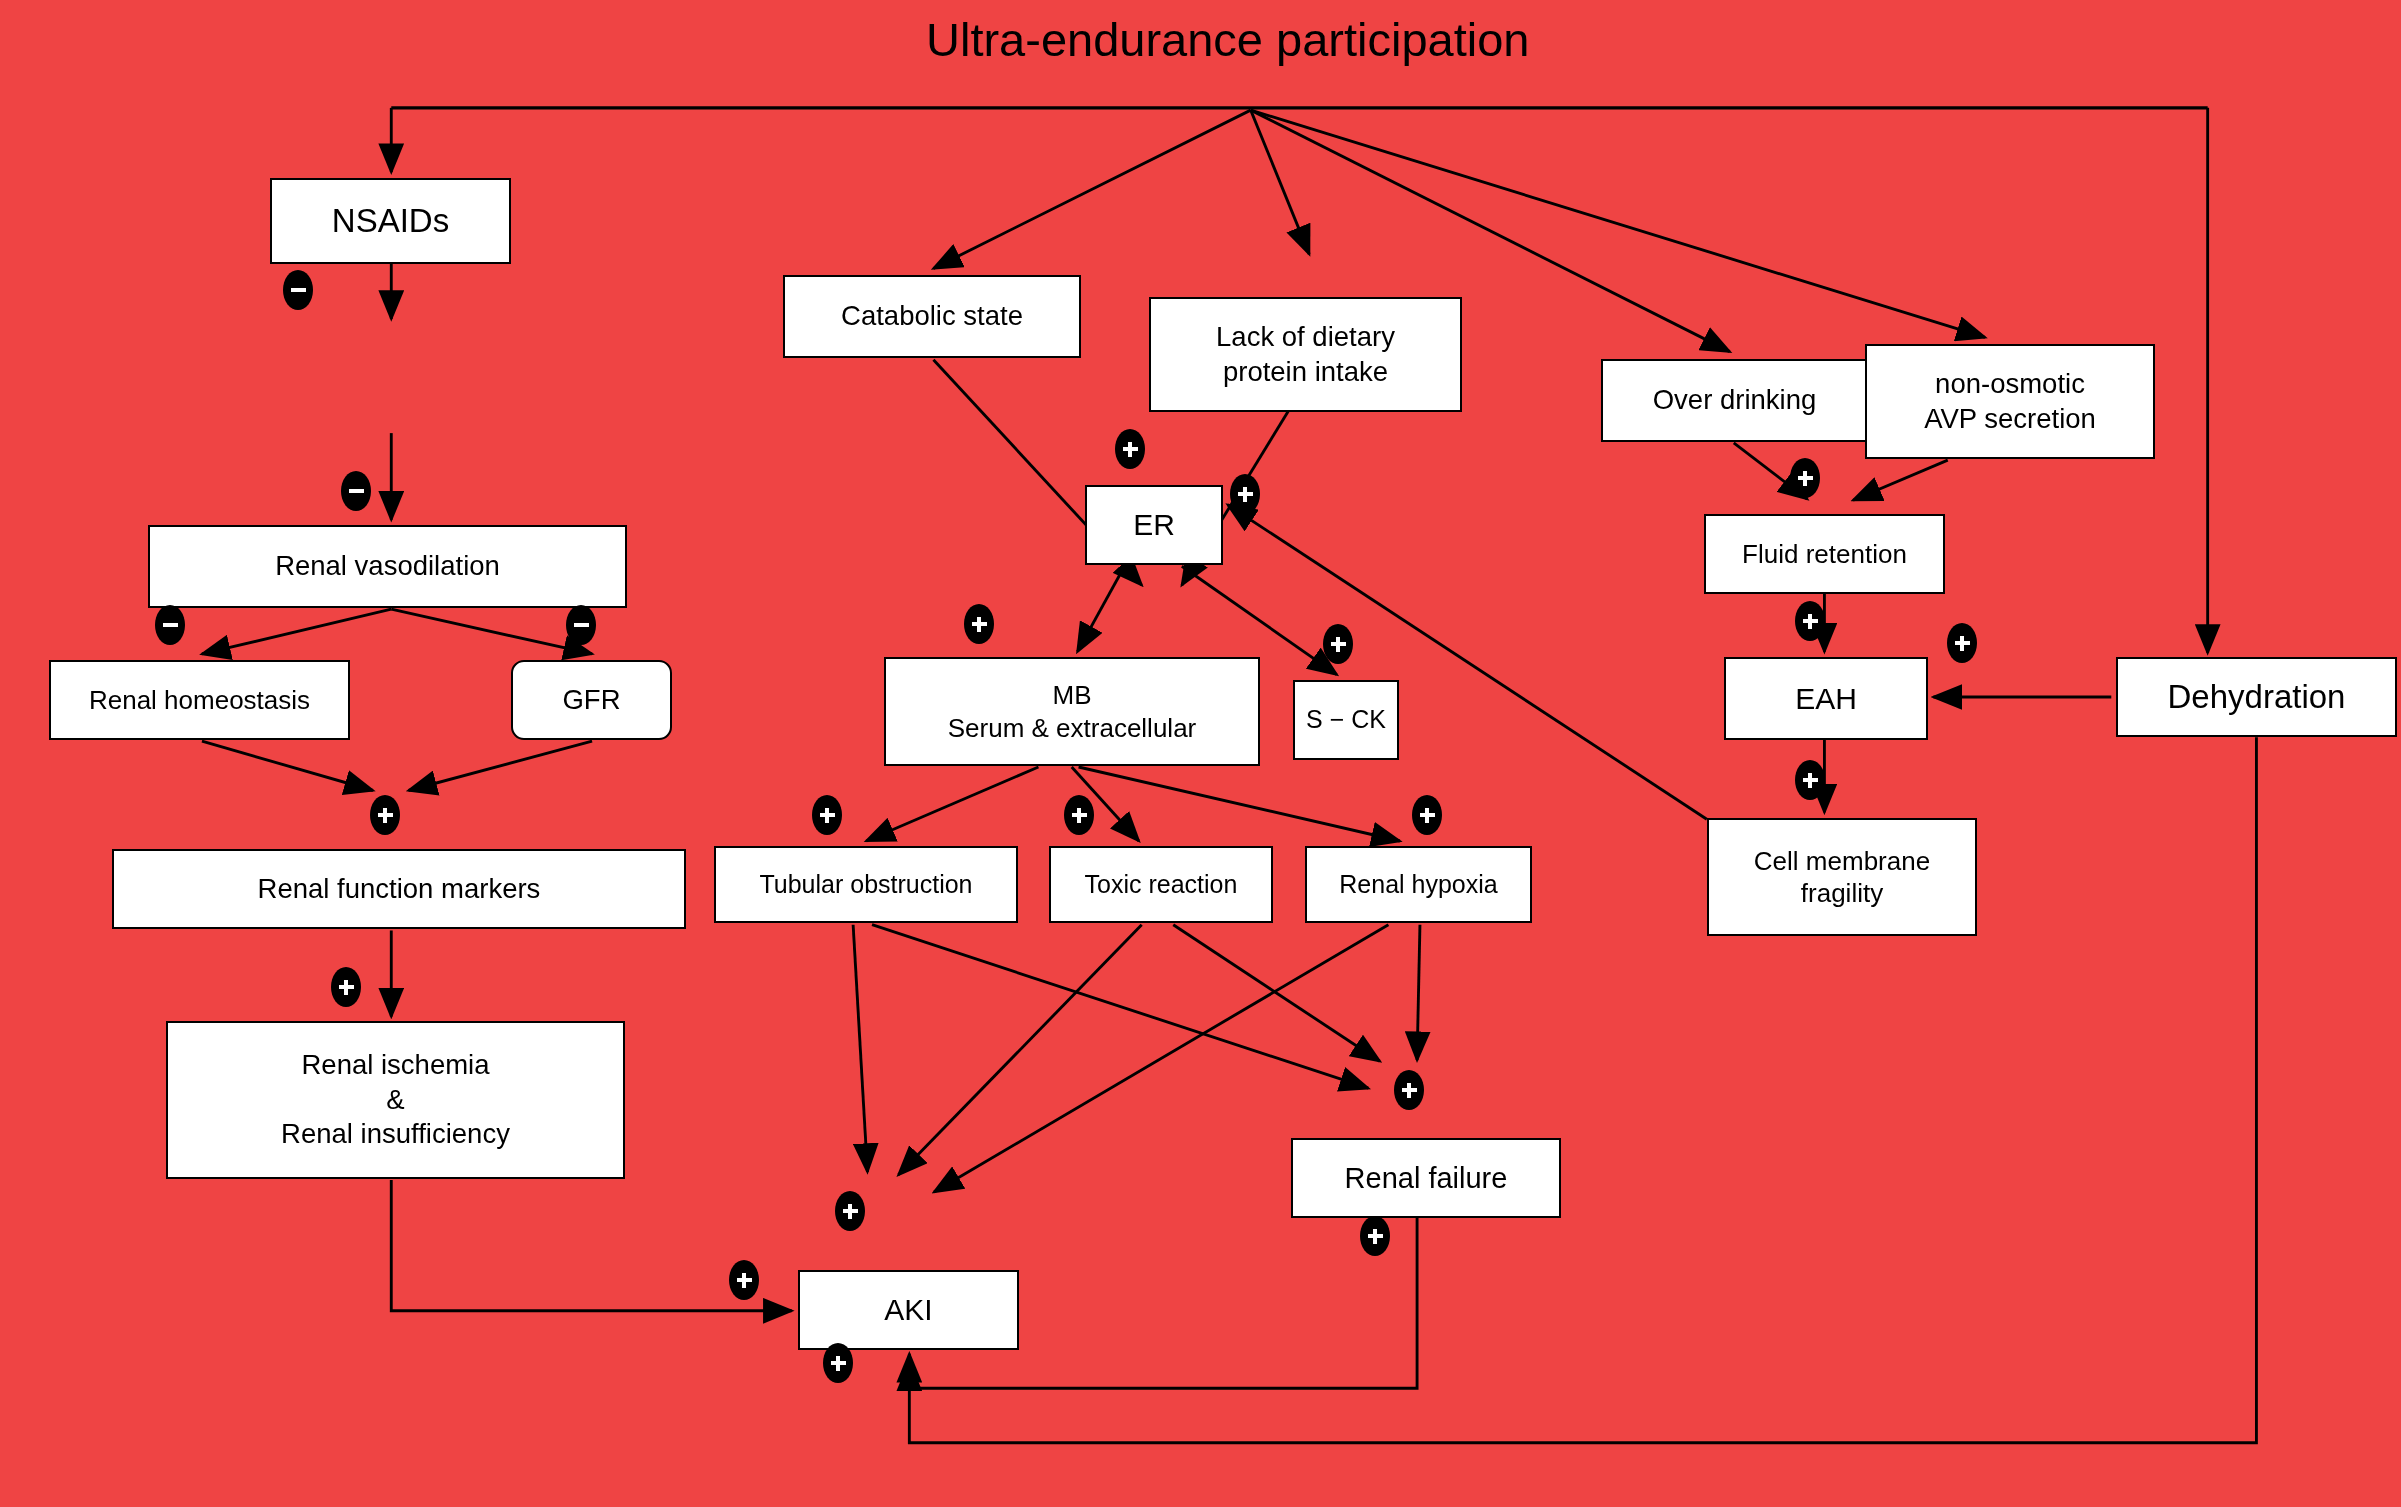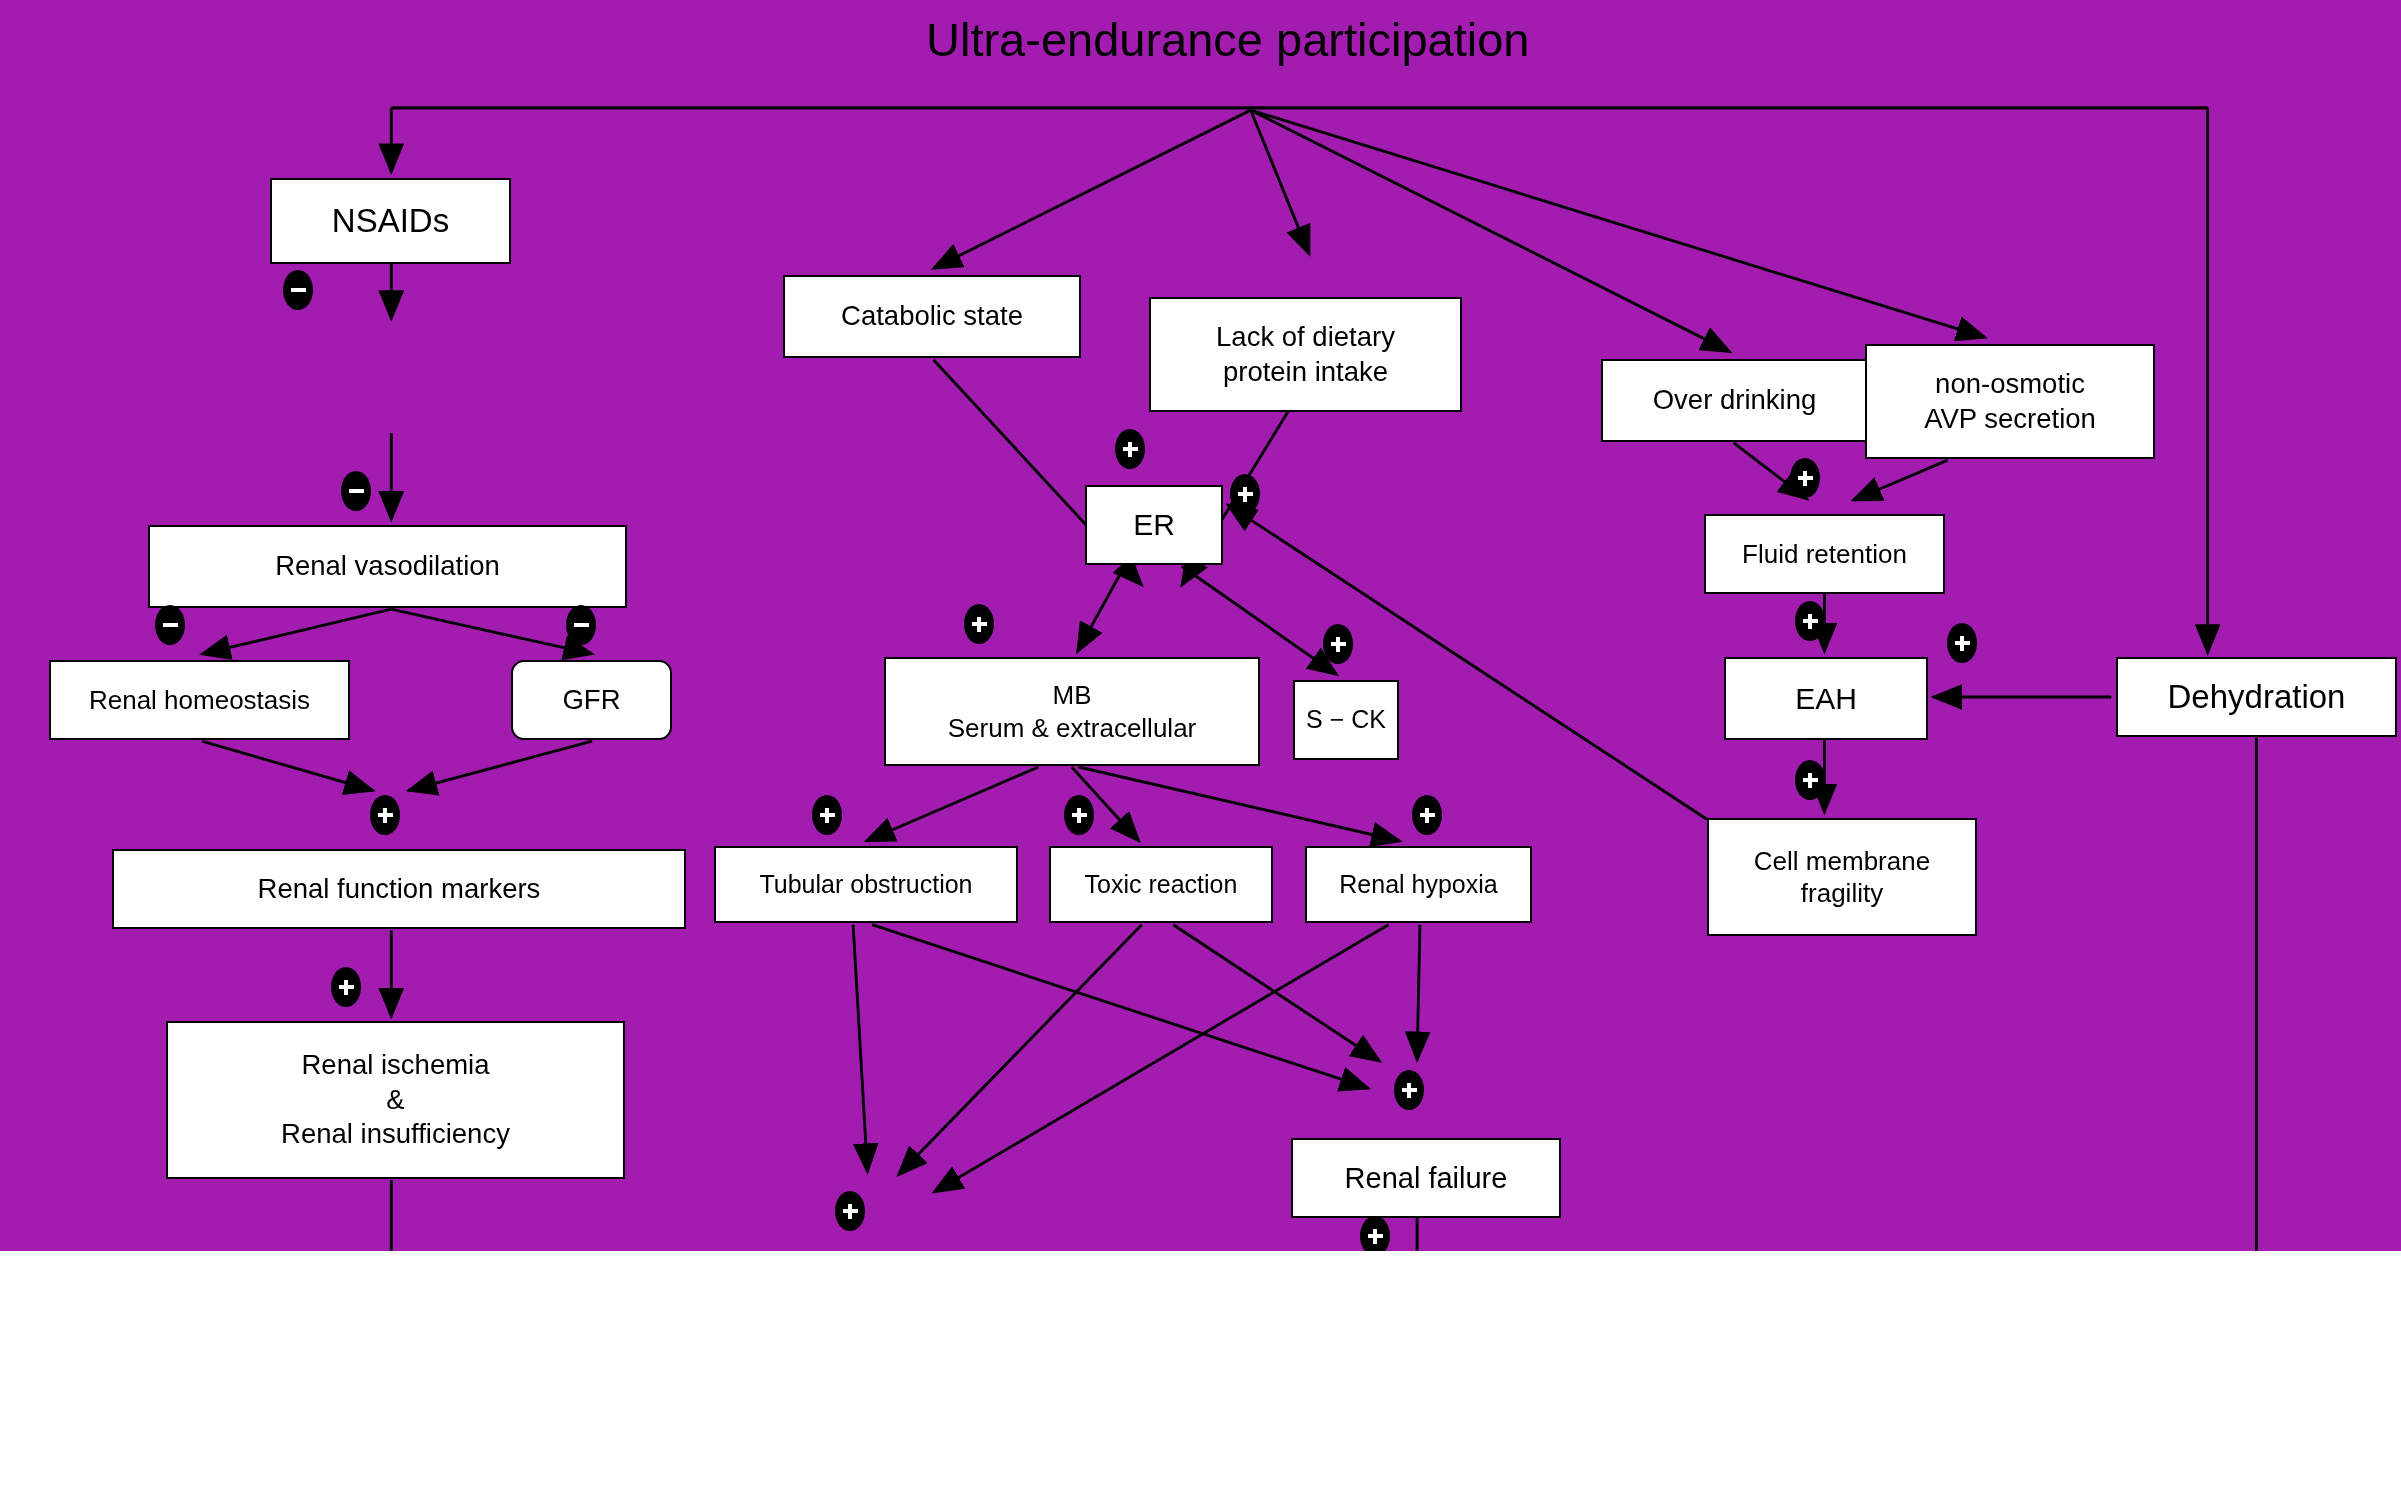--- a/index.html
+++ b/index.html
@@ -1,17 +1,17 @@
 <!DOCTYPE html>
 <html style="font-size:9.2px"><head>
 <meta charset="utf-8">
 <style>
   html,body{margin:0;padding:0;background:#ffffff;}
   body{font-family:"Liberation Sans", sans-serif;}
-  #stage{position:relative;width:2401px;height:1251px;background:#a21caf;overflow:hidden;text-decoration:underline;}
+  #stage{position:relative;width:2401px;height:1507px;background:#ef4444;overflow:hidden;text-decoration:underline;}
   #svg-layer{position:absolute;left:0;top:0;width:2401px;height:1507px;}
   .node{position:absolute;box-sizing:border-box;border:2.3px solid #000;background:#fff;
         display:flex;align-items:center;justify-content:center;text-align:center;
         font-family:"Liberation Sans", sans-serif;color:#000;line-height:1.25;z-index:5;}
   .node span{display:block;white-space:pre-line;padding:0 4.6px;}
   .title{position:absolute;font-family:"Liberation Sans", sans-serif;color:#000;
          white-space:nowrap;z-index:6;}
   .sign{position:absolute;z-index:7;width:30px;height:40px;border-radius:50%;
         background:#000;display:flex;align-items:center;justify-content:center;}
   .sign i{display:block;background:#fff;font-style:normal;}

